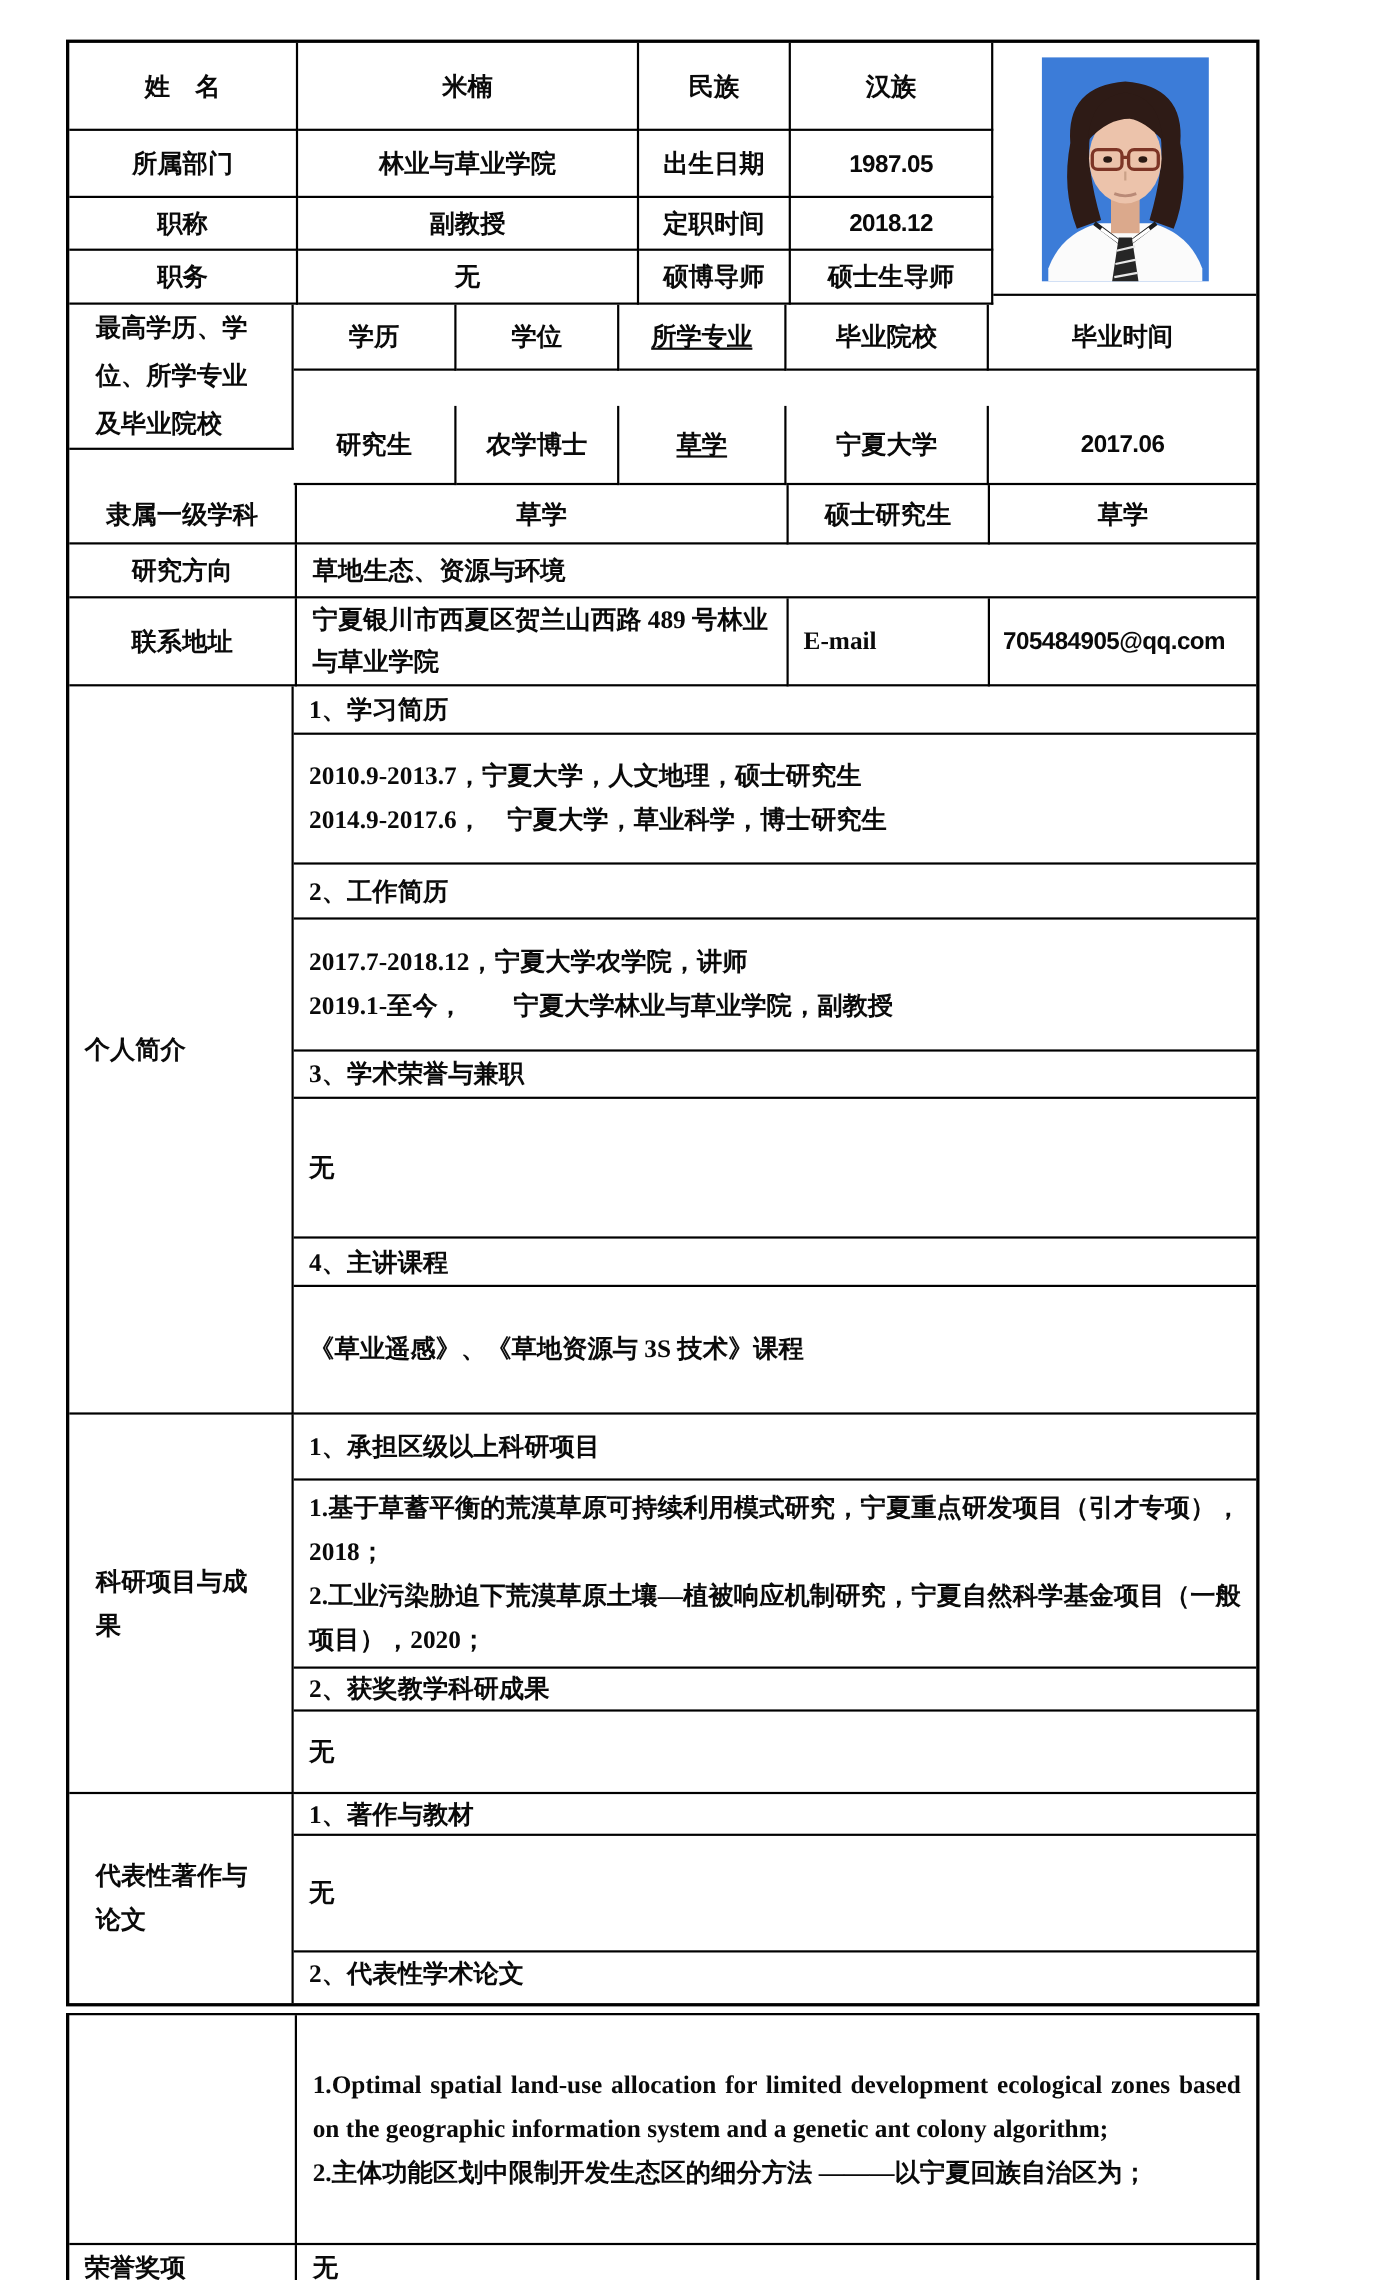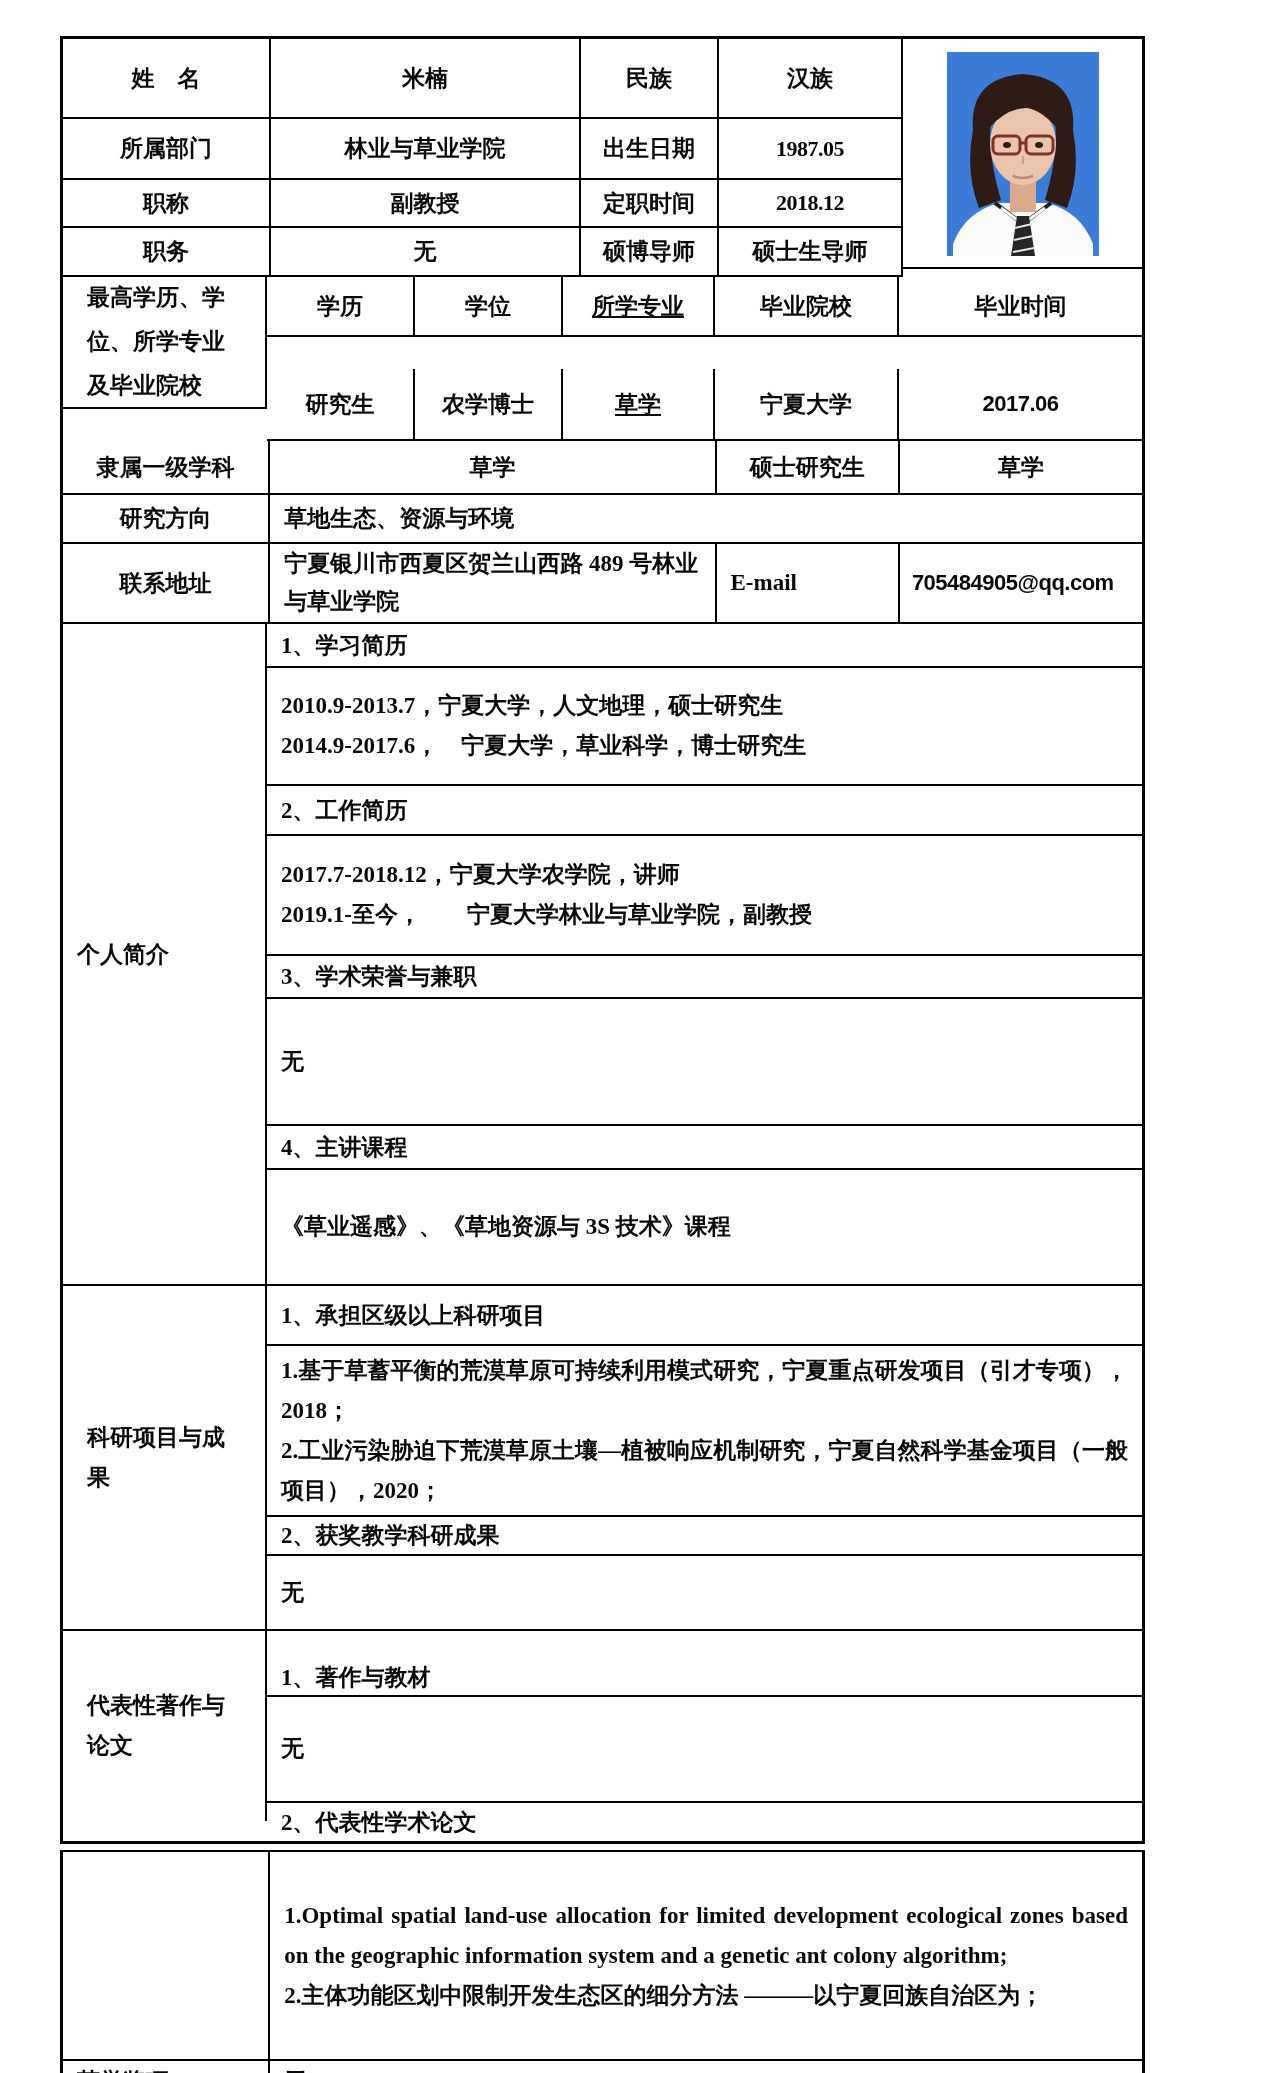--- a/index.html
+++ b/index.html
@@ -31,31 +31,31 @@
     font-size:23px;
     overflow:hidden;
   }
   .last{border-right:none;}
   .noB{border-bottom:none;}
   .center{justify-content:center;text-align:center;}
   .padL{padding:0 14px;justify-content:flex-start;}
   .wrapL{padding:0 24px;line-height:40px;}
   .sans{font-family:"Liberation Sans","DejaVu Sans",sans-serif;font-size:22px;letter-spacing:-0.5px;}
   
-  .wA{width:208px;}.wB{width:310px;}.wC{width:138px;}.wD{width:184px;font-family:Liberation Serif, serif;}.wE{width:243px;}
+  .wA{width:208px;}.wB{width:310px;}.wC{width:138px;}.wD{width:184px;}.wE{width:243px;}
   .w5{width:148px;}.w5c{width:152px;text-decoration:underline;}.wM{width:448px;}.wF{width:875px;}
   
   .h-r1{height:80px;}.h-r2{height:61px;}.h-r3{height:48px;}.h-r4{height:49px;}
   .h-eduL{height:132px;line-height:44px;}
   .h-eduh{height:60px;}.h-eduv{height:72px;}
   .h-disc{height:54px;}.h-rd{height:49px;}.h-contact{height:80px;}
   .h-p1{height:44px;}.h-p2{height:118px;}.h-p3{height:50px;}.h-p4{height:120px;}
   .h-p5{height:43px;}.h-p6{height:127px;}.h-p7{height:44px;}.h-p8{height:116px;}
   .h-j1{height:60px;}.h-j2{height:171px;}.h-j3{height:39px;}.h-j4{height:75px;}
-  .h-w1{height:38px;margin-top:28px;}.h-w2{height:106px;}.h-w3{height:38px;}
+  .h-w1{height:38px;}.h-w2{height:106px;}.h-w3{height:38px;}
   .h-pub{height:209px;}.h-aw{height:40px;}
   .content{
     white-space:pre-wrap;
     line-height:40px;
     padding:0 14px;
   }
   .just{text-align:justify;}
   .addr{line-height:38px;padding:0 14px;}
   .emailCell{line-height:38px;padding:0 12px;word-break:break-all;}
   .photo-cell{

